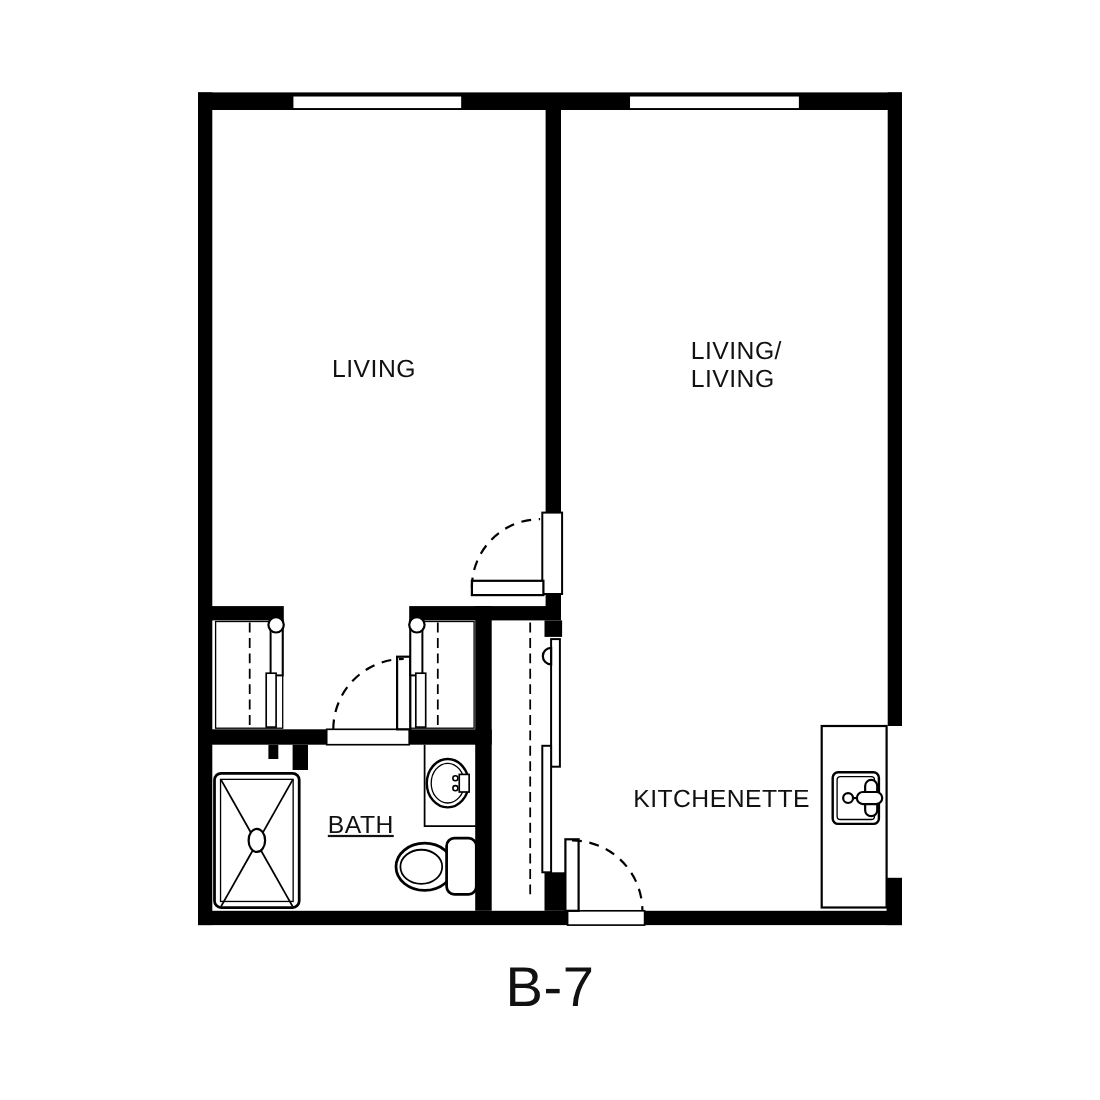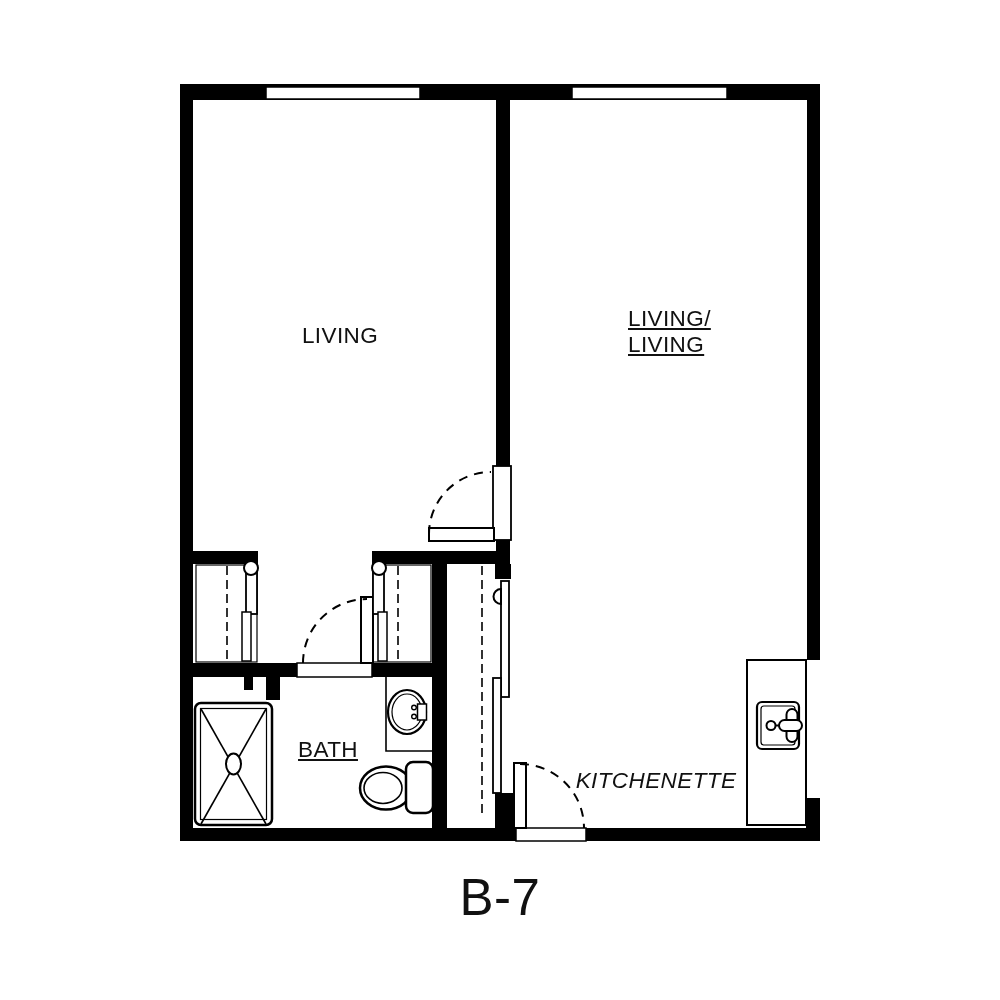--- a/index.html
+++ b/index.html
@@ -118,24 +118,24 @@
       <rect x="761" y="706" width="34" height="39" rx="3" fill="none" stroke="#000" stroke-width="1.2"></rect>
       <line x1="774" y1="725.5" x2="789" y2="725.5" stroke="#000" stroke-width="2"></line>
       <circle cx="771" cy="725.5" r="4.5" fill="#fff" stroke="#000" stroke-width="2"></circle>
       <rect x="786.5" y="709" width="11" height="33" rx="5.5" fill="#fff" stroke="#000" stroke-width="2"></rect>
       <rect x="779" y="720" width="23" height="11" rx="5.5" fill="#fff" stroke="#000" stroke-width="2"></rect>
     </g>
   </svg>
 
   <div class="room-label" style="left:340px; top:336px;">LIVING</div>
 
-  <div class="room-label multiline" style="left:628px; top:306px;text-decoration:underline;">
+  <div class="room-label multiline" style="left:628px; top:306px;">
     <div>LIVING/</div>
     <div>LIVING</div>
   </div>
 
   <div class="room-label" style="left:328px; top:750px;text-decoration:underline;">BATH</div>
 
-  <div class="room-label" style="left:656px; top:781px;font-style:italic;">KITCHENETTE</div>
+  <div class="room-label" style="left:656px; top:727px;">KITCHENETTE</div>
 
   <div class="plan-title" style="left:500px; top:897px;">B-7</div>
 
 </div>
 
 </body></html>

